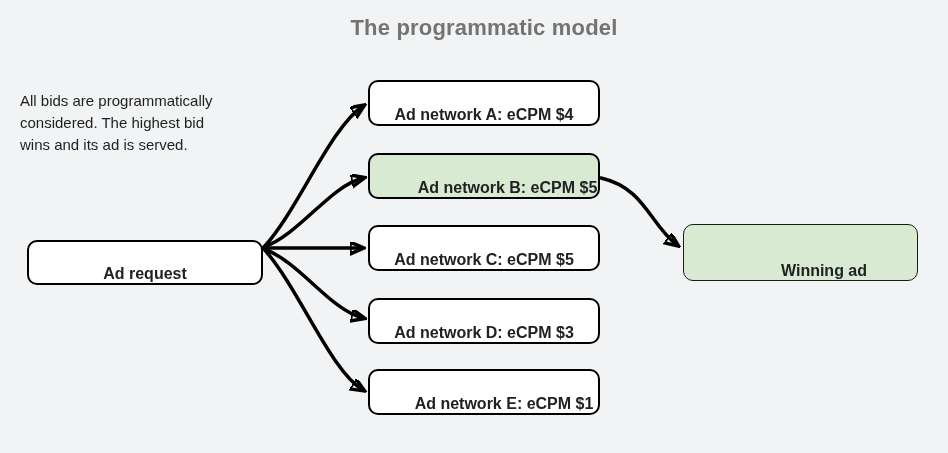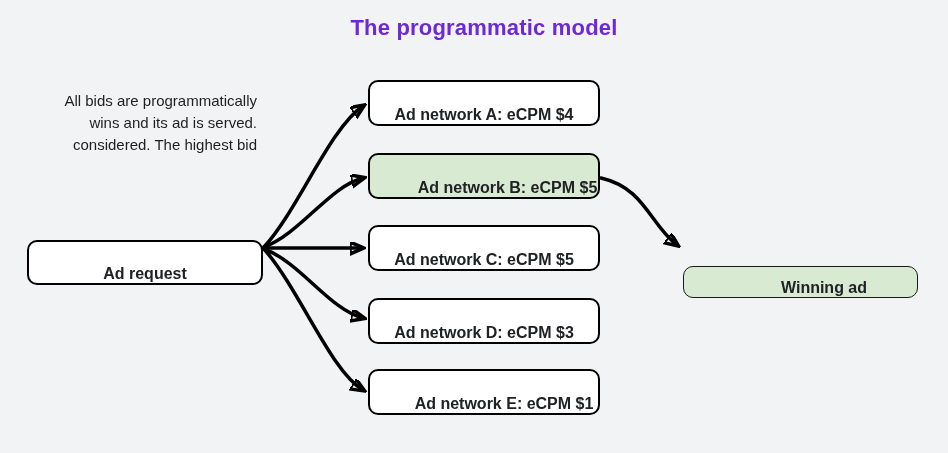--- a/index.html
+++ b/index.html
@@ -16,33 +16,34 @@
     overflow: hidden;
   }
   .title {
     position: absolute;
     top: 14px;
     left: 20px;
     width: 928px;
     text-align: center;
     font-size: 22px;
     font-weight: 700;
-    color: #6d28d9;
+    color: #737373;
     line-height: 28px;
     letter-spacing: 0.2px;
   }
   .note {
     position: absolute;
     top: 90px;
     left: 0;
     width: 257px;
-    text-align: right;
+    text-align: left;
     font-size: 15px;
     line-height: 22px;
     color: #1f1f1f;
+    padding-left: 20px;
   }
   .arrows {
     position: absolute;
     top: 0;
     left: 0;
     width: 948px;
     height: 453px;
     pointer-events: none;
   }
   .arrows path {
@@ -66,35 +67,35 @@
   }
   .node.green { background: #d9ead3; padding-left: 47px; }
   .node-request { left: 27px;  top: 240px; width: 236px; height: 45px; }
   .node-net     { left: 368px; width: 232px; height: 46px; }
   .net-a { top: 80px; }
   .net-b { top: 153px; }
   .net-c { top: 225px; }
   .net-d { top: 298px; }
   .net-e { top: 369px; padding-left: 40px; }
   .node-win {
-    left: 683px; top: 224px; width: 235px; height: 32px;
-    border-width: 1.5px; border-color: #1a1a1a; margin-top: 42px;
+    left: 683px; top: 224px; width: 235px; height: 57px;
+    border-width: 1.5px; border-color: #1a1a1a;
   }
 </style>
 </head>
 <body>
 
 <div class="stage">
 
   <div class="title">The programmatic model</div>
 
   <div class="note">
     <div class="note-line">All bids are programmatically</div>
+    <div class="note-line">considered. The highest bid</div>
     <div class="note-line">wins and its ad is served.</div>
-    <div class="note-line">considered. The highest bid</div>
   </div>
 
   <svg class="arrows" viewBox="0 0 948 453" xmlns="http://www.w3.org/2000/svg" aria-hidden="true">
     <defs>
       <marker id="ah" markerUnits="userSpaceOnUse" markerWidth="16" markerHeight="14" refX="12" refY="6" orient="auto">
         <path d="M0,0 L14,6 L0,12 Z" fill="#000000" stroke="none"></path>
       </marker>
     </defs>
     <path d="M 264,247 C 298,210 330,128 363,106" marker-end="url(#ah)"></path>
     <path d="M 264,247 C 300,234 330,186 363,178" marker-end="url(#ah)"></path>

